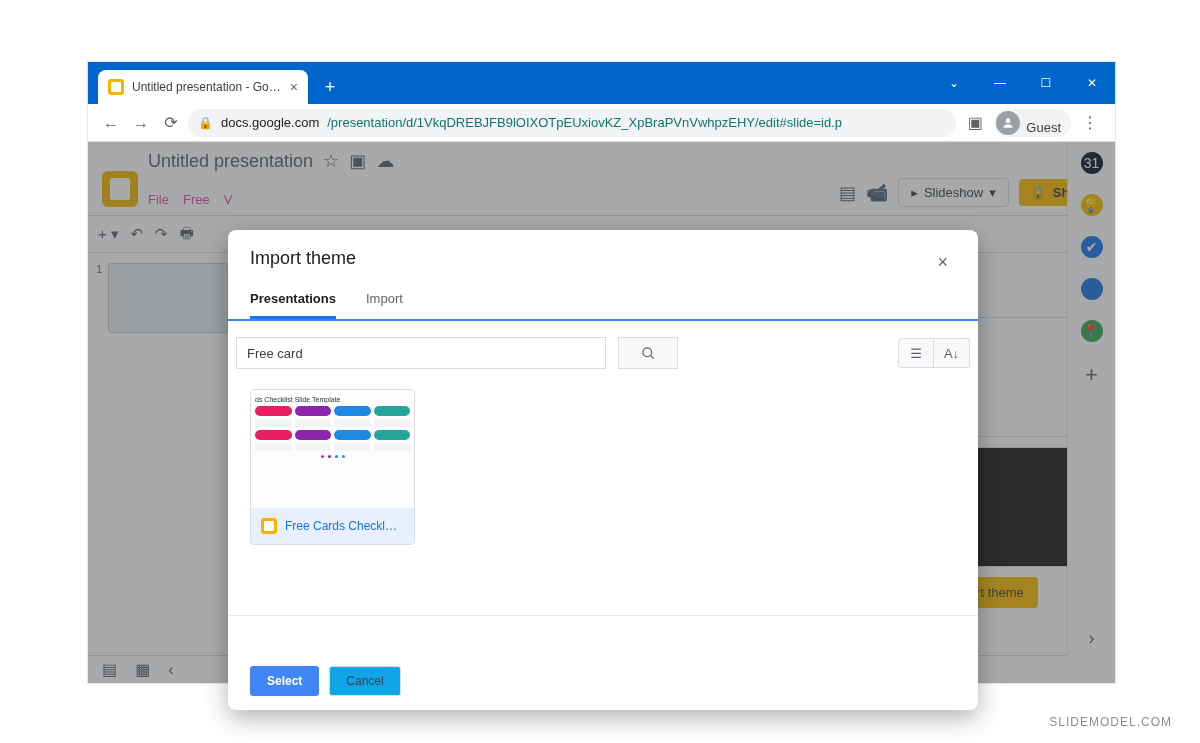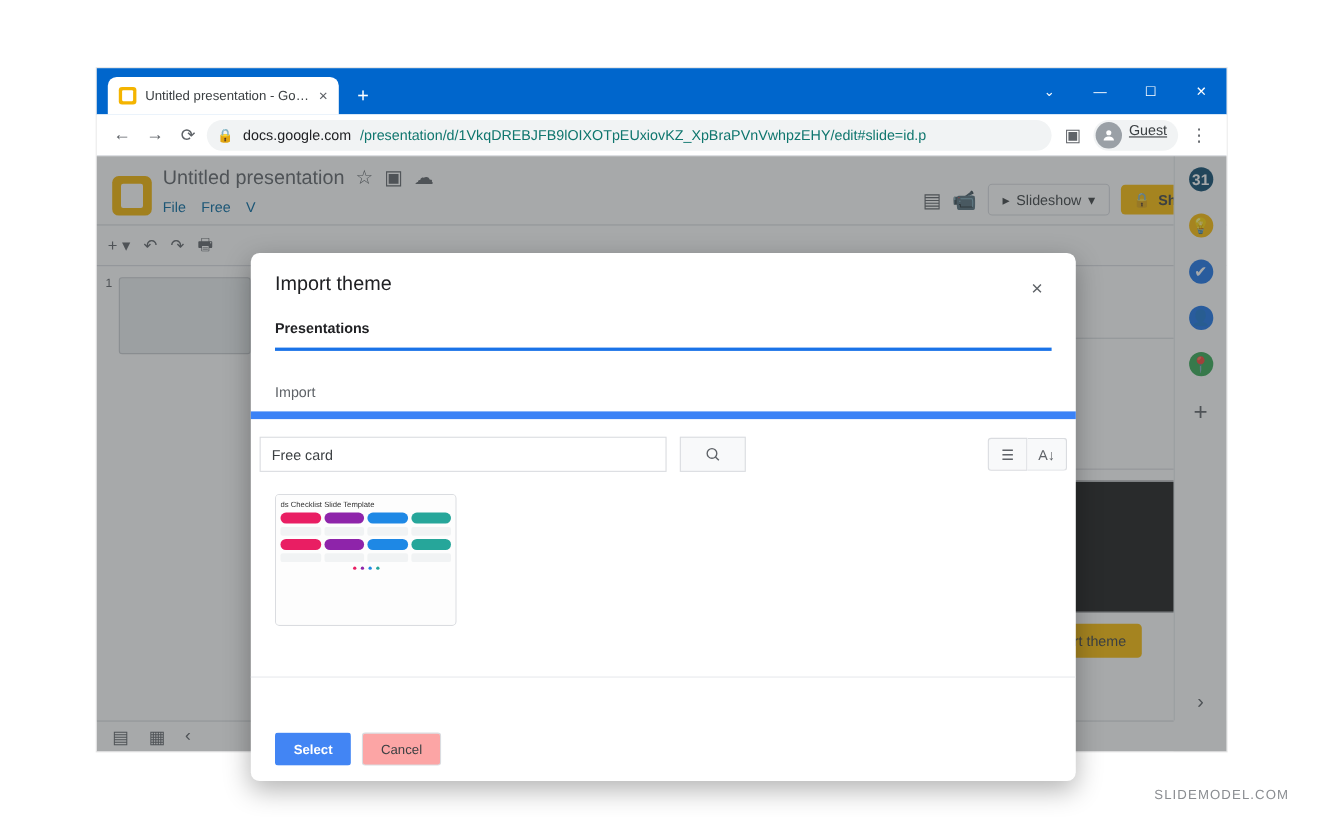--- a/index.html
+++ b/index.html
@@ -17,68 +17,68 @@
   .newtab { width:28px; height:28px; margin-left:8px; margin-bottom:3px; color:#fff; display:flex; align-items:center; justify-content:center; font-size:18px; cursor:pointer; }
   .win-controls { margin-left:auto; display:flex; align-items:center; height:100%; }
   .win-btn { width:46px; height:100%; color:#fff; display:flex; align-items:center; justify-content:center; cursor:pointer; font-size:12px; }
 
   .addressbar { height:38px; background:#fff; border-bottom:1px solid #dadce0; display:flex; align-items:center; gap:4px; padding:0 10px; }
   .nav-ico { width:26px; height:26px; display:flex; align-items:center; justify-content:center; color:#5f6368; border-radius:50%; font-size:16px; }
   .urlbox { flex:1; display:flex; align-items:center; gap:8px; padding:0 10px; height:28px; background:#f1f3f4; border-radius:14px; font-size:13px; color:#202124; }
   .urlbox .lock { font-size:12px; color:#5f6368; }
   .urlbox .dim { color:#0f766e; }
   .right-ico { width:30px; display:flex; align-items:center; justify-content:center; color:#5f6368; font-size:16px; }
-  .guest-chip { display:flex; align-items:flex-start; gap:6px; background:#f1f3f4; border-radius:14px; padding:2px 10px 2px 2px; font-size:13px; color:#3c4043;text-decoration:underline; }
+  .guest-chip { display:flex; align-items:flex-end; gap:6px; background:#f1f3f4; border-radius:14px; padding:2px 10px 2px 2px; font-size:13px; color:#3c4043; }
   .guest-avatar { width:24px; height:24px; background:#9aa0a6; border-radius:50%; display:flex; align-items:center; justify-content:center; }
 
   
   .app { position:relative; height:calc(100% - 80px); background:#fff; }
 
   .app-header { display:flex; align-items:flex-end; padding:8px 14px 0; gap:10px; }
   .slides-logo { width:36px; height:36px; background:#f4b400; border-radius:6px; position:relative; margin-top:4px; }
   .slides-logo::after { content:""; position:absolute; inset:7px 8px; background:#fff; border-radius:2px; }
   .doc-meta { display:flex; flex-direction:column; gap:2px; }
   .doc-title-row { display:flex; align-items:center; gap:10px; color:#5f6368; font-size:18px; }
   .doc-title { color:#5f6368; }
-  .menus { display:flex; gap:14px; font-size:13px; color:#0369a1; margin-top:7px; }
+  .menus { display:flex; gap:14px; font-size:13px; color:#ec4899; margin-top:18px; }
   .hdr-right { margin-left:auto; display:flex; align-items:center; gap:10px; margin-top:4px; }
   .pill-btn { border:1px solid #dadce0; border-radius:4px; padding:6px 12px; font-size:13px; color:#3c4043; display:flex; align-items:center; gap:6px; background:#fff; }
   .share-btn { background:#fbbc04; border:none; font-weight:bold; color:#3c4043; }
 
   .toolbar-row { border-top:1px solid #dadce0; border-bottom:1px solid #dadce0; height:38px; margin-top:8px; display:flex; align-items:center; padding:0 10px; gap:12px; color:#5f6368; font-size:15px; }
 
   .workspace { display:flex; height:calc(100% - 96px); }
   .thumb-rail { width:160px; border-right:1px solid #dadce0; padding:10px 8px; }
   .thumb-row { display:flex; gap:6px; font-size:11px; color:#5f6368; }
   .thumb { width:120px; height:70px; background:#eceff1; border:1px solid #c9ccd0; border-radius:3px; }
   .canvas-area { flex:1; background:#f5f5f5; position:relative; }
   .slide-canvas { position:absolute; left:40px; top:30px; width:520px; height:300px; background:#fff; border:1px solid #dadce0; }
   .themes-panel { width:260px; border-left:1px solid #dadce0; padding:10px; display:flex; flex-direction:column; gap:10px; }
   .theme-close-row{display:flex; justify-content:space-between; color:#5f6368; font-size:13px;}
   .theme-item { border:1px solid #dadce0; height:120px; background:#fff; }
   .theme-item.dark{ background:#1a1a1a; }
   .import-theme-btn { align-self:center; background:#fbbc04; border:none; padding:8px 14px; font-size:13px; color:#3c4043; border-radius:4px; }
 
   .side-rail { position:absolute; right:0; top:0; bottom:28px; width:48px; background:#fff; border-left:1px solid #e8eaed; display:flex; flex-direction:column; align-items:center; padding-top:10px; gap:20px; color:#5f6368; }
   .sr-dot { width:22px; height:22px; border-radius:50%; display:flex; align-items:center; justify-content:center; font-size:14px;}
-  .sr-cal{background:#0c4a6e;color:#fff;font-weight:bold;} .sr-keep{background:#fbbc04;} .sr-tasks{background:#1a73e8;color:#fff;} .sr-contacts{background:#1a73e8;color:#fff;} .sr-maps{background:#34a853;}
+  .sr-cal{background:#0f172a;color:#fff;} .sr-keep{background:#fbbc04;} .sr-tasks{background:#1a73e8;color:#fff;} .sr-contacts{background:#1a73e8;color:#fff;} .sr-maps{background:#34a853;}
   .sr-plus{font-size:22px;color:#5f6368;}
   .sr-caret{position:absolute;bottom:6px;font-size:18px;color:#5f6368;}
 
   .bottom-bar { position:absolute; bottom:0; left:0; right:48px; height:28px; border-top:1px solid #dadce0; display:flex; align-items:center; padding:0 14px; gap:18px; color:#5f6368; background:#fff;}
 
   
   .dim-overlay { position:absolute; inset:0; background:rgba(60,64,67,0.45); }
 
   
   .dialog { position:absolute; top:88px; left:140px; width:750px; height:480px; background:#fff; border-radius:8px; box-shadow:0 8px 24px rgba(0,0,0,0.3); display:flex; flex-direction:column; }
   .dlg-head { padding:18px 22px 0; display:flex; justify-content:space-between; align-items:flex-start; }
   .dlg-title { font-size:18px; color:#202124; font-weight:400; }
   .dlg-close { color:#5f6368; font-size:18px; cursor:pointer; padding:4px 8px; }
-  .dlg-tabs { display:flex; gap:30px; padding:14px 22px 0; border-bottom:7px solid #3b82f6; font-size:13px;flex-direction:column; }
+  .dlg-tabs { display:flex; gap:30px; padding:14px 22px 0; border-bottom:2px solid #3b82f6; font-size:13px; }
   .dlg-tab { padding-bottom:10px; color:#5f6368; cursor:pointer; }
   .dlg-tab.active { color:#202124; font-weight:bold; border-bottom:3px solid #1a73e8; }
   .dlg-controls { display:flex; align-items:center; gap:12px; padding:16px 8px; }
   .search-input { width:370px; height:32px; border:1px solid #dadce0; padding:0 10px; font-size:13px; color:#3c4043; outline:none; }
   .search-btn { width:60px; height:32px; border:1px solid #dadce0; background:#f8f9fa; display:flex; align-items:center; justify-content:center; color:#5f6368; cursor:pointer; }
   .view-toggle-group { margin-left:auto; display:flex; }
   .view-toggle { width:36px; height:30px; border:1px solid #dadce0; background:#f8f9fa; display:flex; align-items:center; justify-content:center; color:#5f6368; cursor:pointer; font-size:13px; }
   .view-toggle.left { border-radius:3px 0 0 3px; }
   .view-toggle.right { border-radius:0 3px 3px 0; border-left:none; }
 
@@ -93,21 +93,21 @@
   .card-legend{display:flex;gap:4px;margin-top:4px;justify-content:center;}
   .lg-dot{width:3px;height:3px;border-radius:50%;}
   .card-foot { display:flex; align-items:center; gap:8px; padding:10px 10px; font-size:12px; color:#1a73e8; }
   .card-ico { width:16px; height:16px; background:#f4b400; border-radius:3px; position:relative; flex-shrink:0;}
   .card-ico::after{content:"";position:absolute;inset:3px;background:#fff;border-radius:1px;}
   .card-name { white-space:nowrap; overflow:hidden; text-overflow:ellipsis; }
 
   .dlg-footer { border-top:1px solid #e8eaed; padding:14px 22px; display:flex; gap:10px; }
   .btn { padding:7px 16px; font-size:12px; border-radius:3px; cursor:pointer; border:1px solid transparent;margin-top:36px; }
   .btn-primary { background:#4285f4; color:#fff; font-weight:bold; }
-  .btn-secondary { background:#fca5a5; color:#3c4043; border-color:#dadce0; }
+  .btn-secondary { background:#0ea5e9; color:#3c4043; border-color:#dadce0; }
 
   .watermark { position:absolute; right:28px; bottom:14px; font-size:12px; letter-spacing:1px; color:#8a8d91; }
 </style>
 </head>
 <body>
 
 <div class="frame">
 
   <div class="titlebar">
     <div class="tab">
@@ -259,20 +259,24 @@
               <div class="desc-line"></div>
               <div class="desc-line"></div>
             </div>
             <div class="card-legend">
               <span class="lg-dot" style="background:#e91e63"></span>
               <span class="lg-dot" style="background:#8e24aa"></span>
               <span class="lg-dot" style="background:#1e88e5"></span>
               <span class="lg-dot" style="background:#26a69a"></span>
             </div>
           </div>
+          <div class="card-foot">
+            <span class="card-ico"></span>
+            <span class="card-name">Free Cards Checkl…</span>
+          </div>
         </div>
       </div>
       <div class="dlg-footer">
         <button class="btn btn-primary">Select</button>
         <button class="btn btn-secondary">Cancel</button>
       </div>
     </div>
 
   </div>
 </div>

